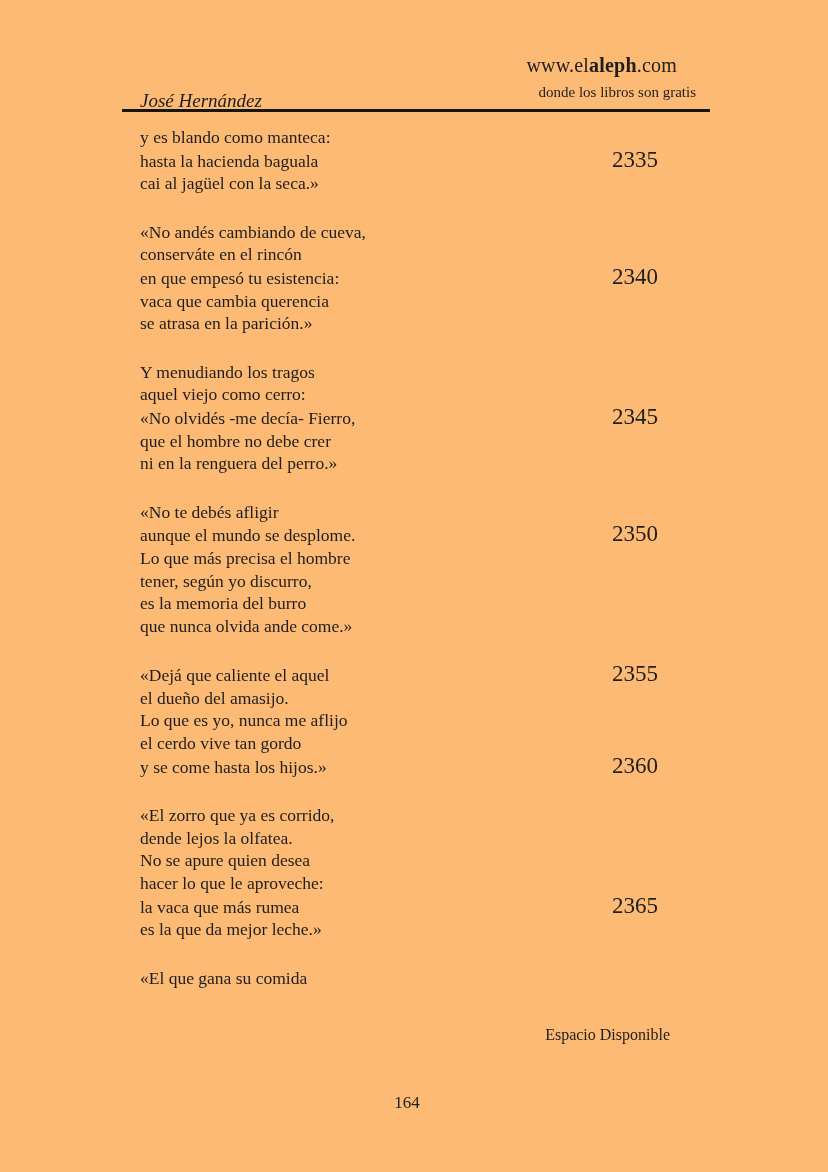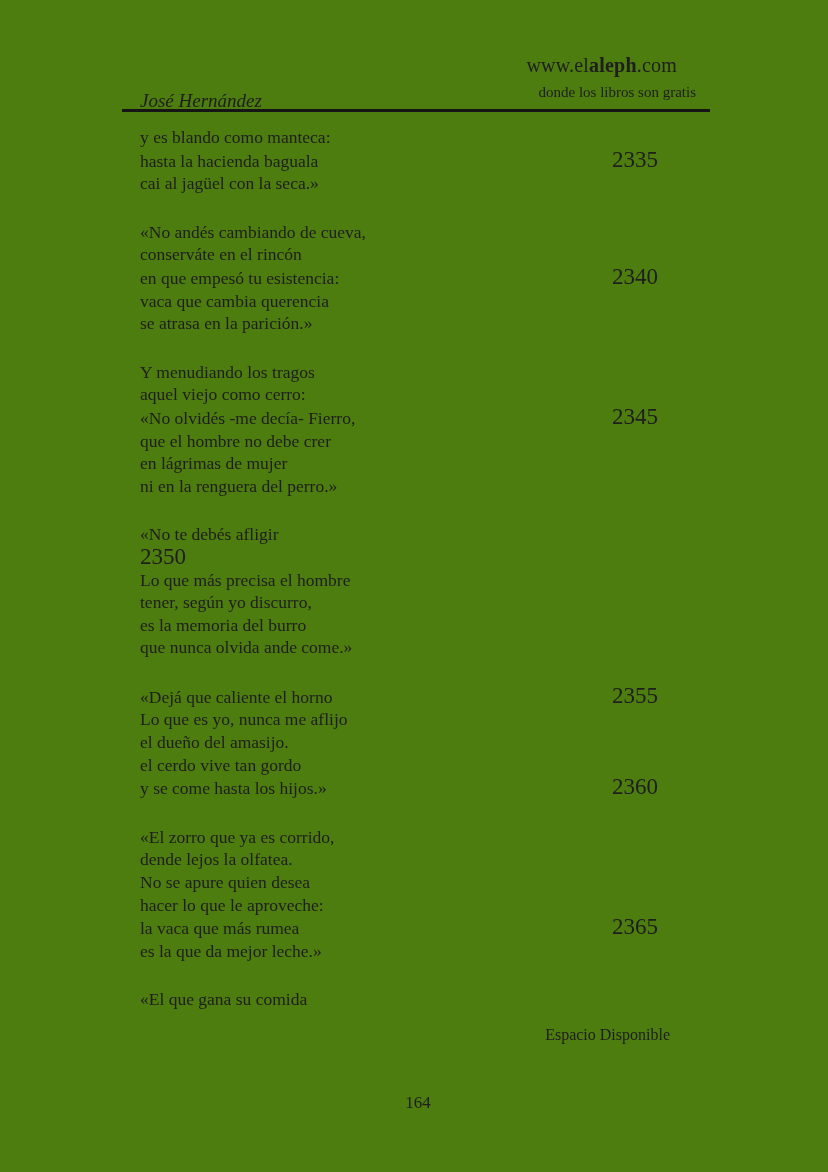--- a/index.html
+++ b/index.html
@@ -4,21 +4,21 @@
 <style>
   html, body {
     margin: 0;
     padding: 0;
     background: #ffffff;
   }
   .page {
     position: relative;
     width: 828px;
     height: 1172px;
-    background: #4d7c0f;
+    background: #fdba74;
     font-family: "Liberation Serif", "DejaVu Serif", serif;
     color: #1e1e1e;
     overflow: hidden;
   }
   .brand {
     position: absolute;
     top: 54px;
     right: 151px;
     font-size: 20px;
     letter-spacing: 0.2px;
@@ -60,21 +60,21 @@
     justify-content: space-between;
     align-items: baseline;
     font-size: 17.5px;
     line-height: 22.6px;
     white-space: nowrap;
   }
   .num { font-size: 23px; }
   .pagenum {
     position: absolute;
     top: 1093px;
-    left: 392px;
+    left: 381px;
     width: 52px;
     text-align: center;
     font-size: 17px;
   }
   .footer-right {
     position: absolute;
     top: 1026px;
     right: 158px;
     font-size: 16px;
     white-space: nowrap;
@@ -132,56 +132,54 @@
           <span class="verse">aquel viejo como cerro:</span>
         </div>
         <div class="line">
           <span class="verse">«No olvidés -me decía- Fierro,</span>
           <span class="num">2345</span>
         </div>
         <div class="line">
           <span class="verse">que el hombre no debe crer</span>
         </div>
         <div class="line">
-          <span class="verse">en lágrimas de mujer</span>
-        </div>
-        <div class="line">
           <span class="verse">ni en la renguera del perro.»</span>
         </div>
       </div>
       <div class="stanza">
         <div class="line">
           <span class="verse">«No te debés afligir</span>
         </div>
         <div class="line">
+          <span class="verse">aunque el mundo se desplome.</span>
           <span class="num">2350</span>
         </div>
         <div class="line">
           <span class="verse">Lo que más precisa el hombre</span>
         </div>
         <div class="line">
           <span class="verse">tener, según yo discurro,</span>
         </div>
         <div class="line">
           <span class="verse">es la memoria del burro</span>
         </div>
         <div class="line">
           <span class="verse">que nunca olvida ande come.»</span>
         </div>
       </div>
       <div class="stanza">
         <div class="line">
-          <span class="verse">«Dejá que caliente el horno</span>
+          <span class="verse">«Dejá que caliente el aquel</span>
           <span class="num">2355</span>
         </div>
         <div class="line">
+          <span class="verse">el dueño del amasijo.</span>
+        </div>
+        <div class="line">
           <span class="verse">Lo que es yo, nunca me aflijo</span>
-        </div>
-        <div class="line">
-          <span class="verse">el dueño del amasijo.</span>
         </div>
         <div class="line">
           <span class="verse">el cerdo vive tan gordo</span>
         </div>
         <div class="line">
           <span class="verse">y se come hasta los hijos.»</span>
           <span class="num">2360</span>
         </div>
       </div>
       <div class="stanza">

